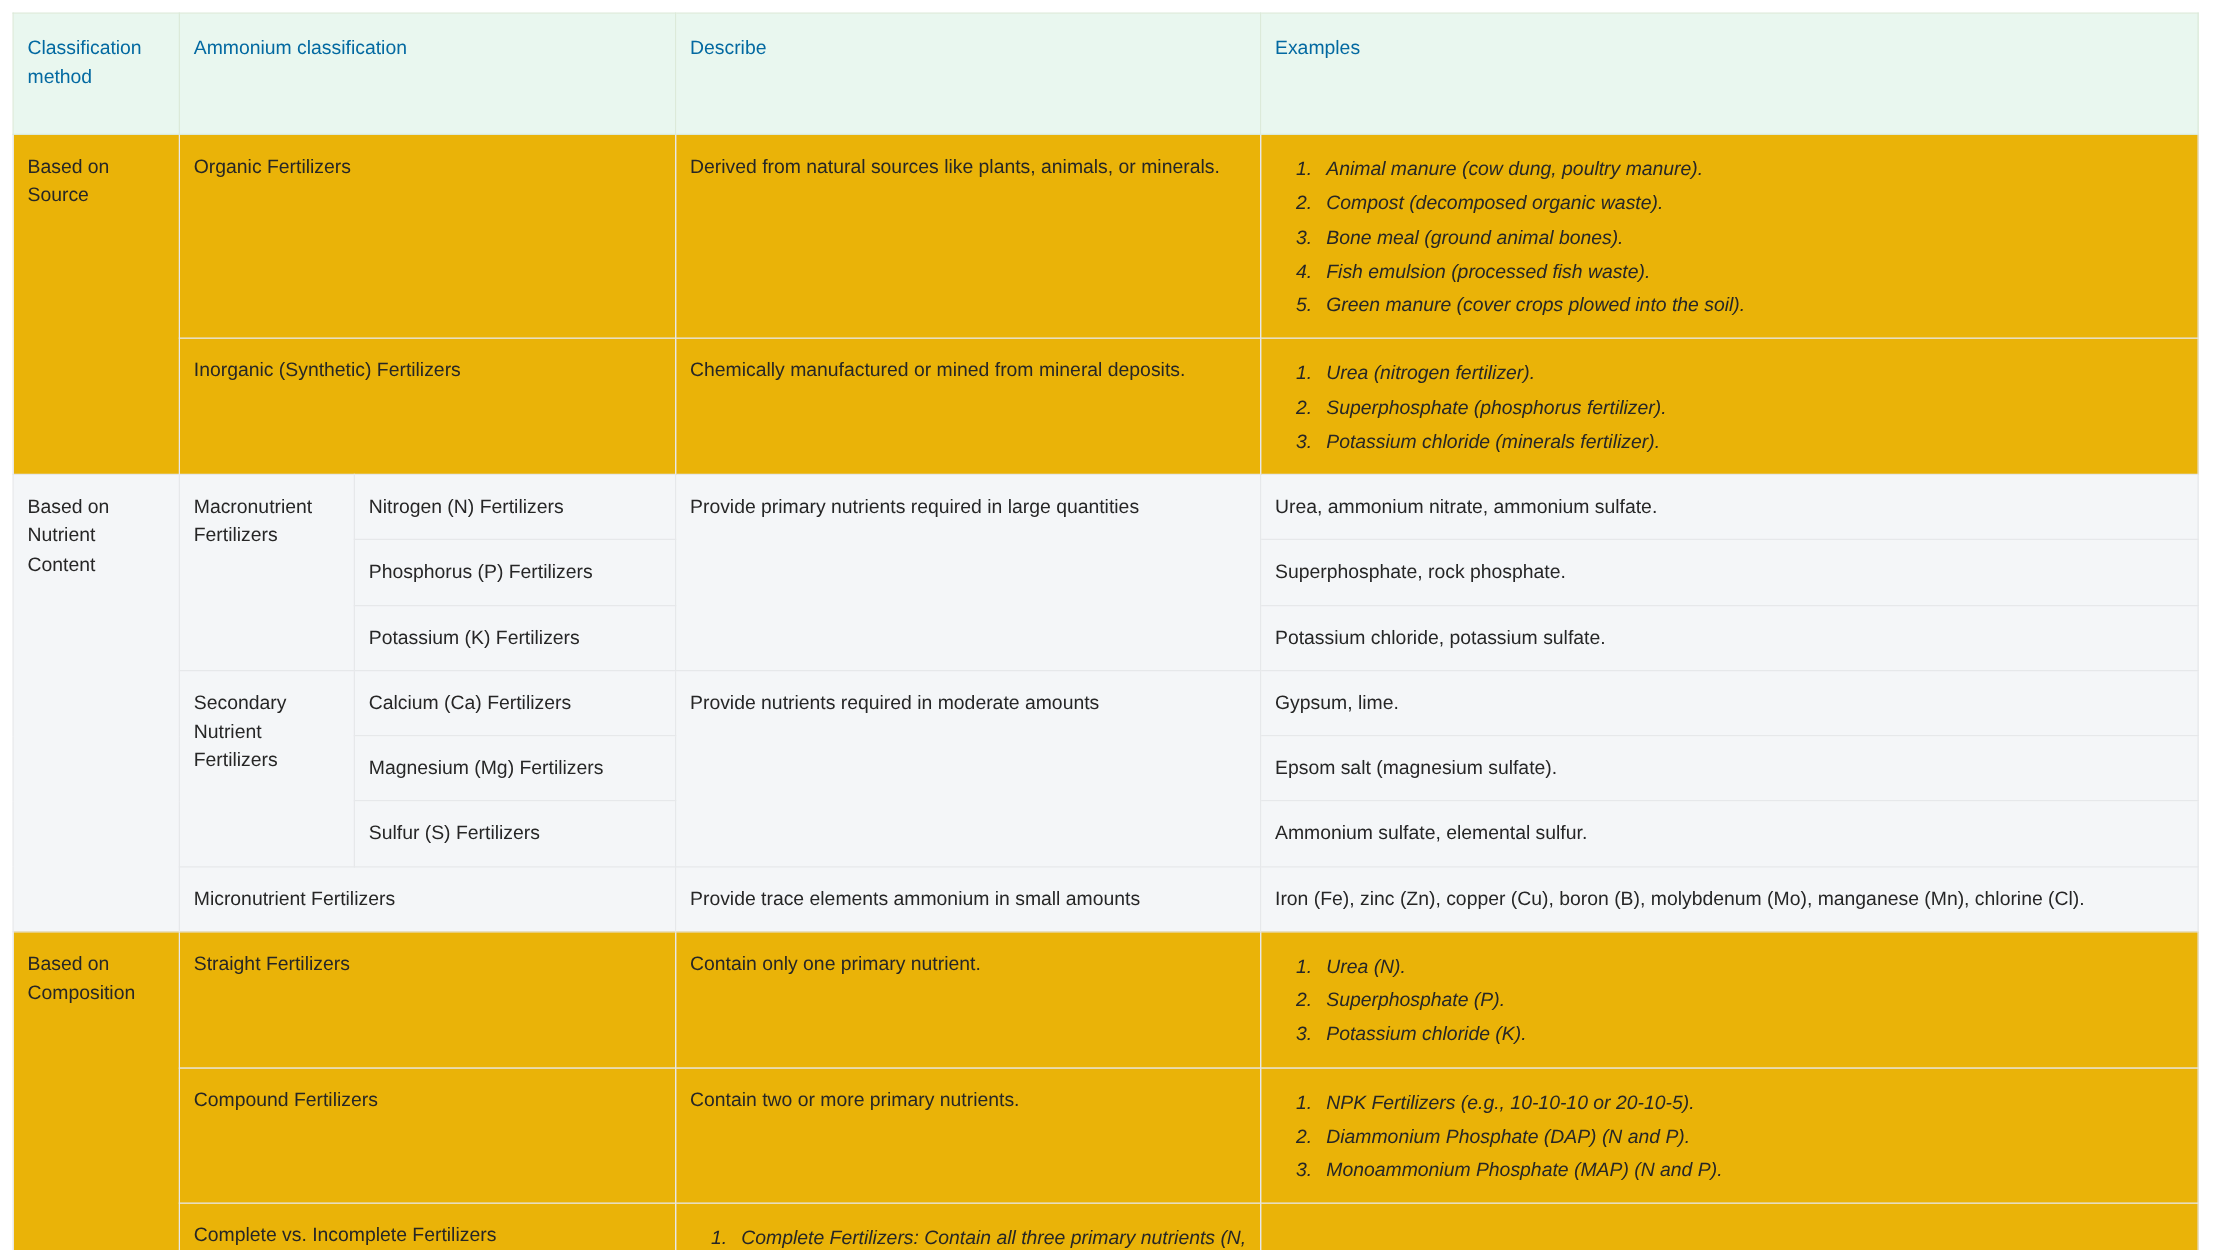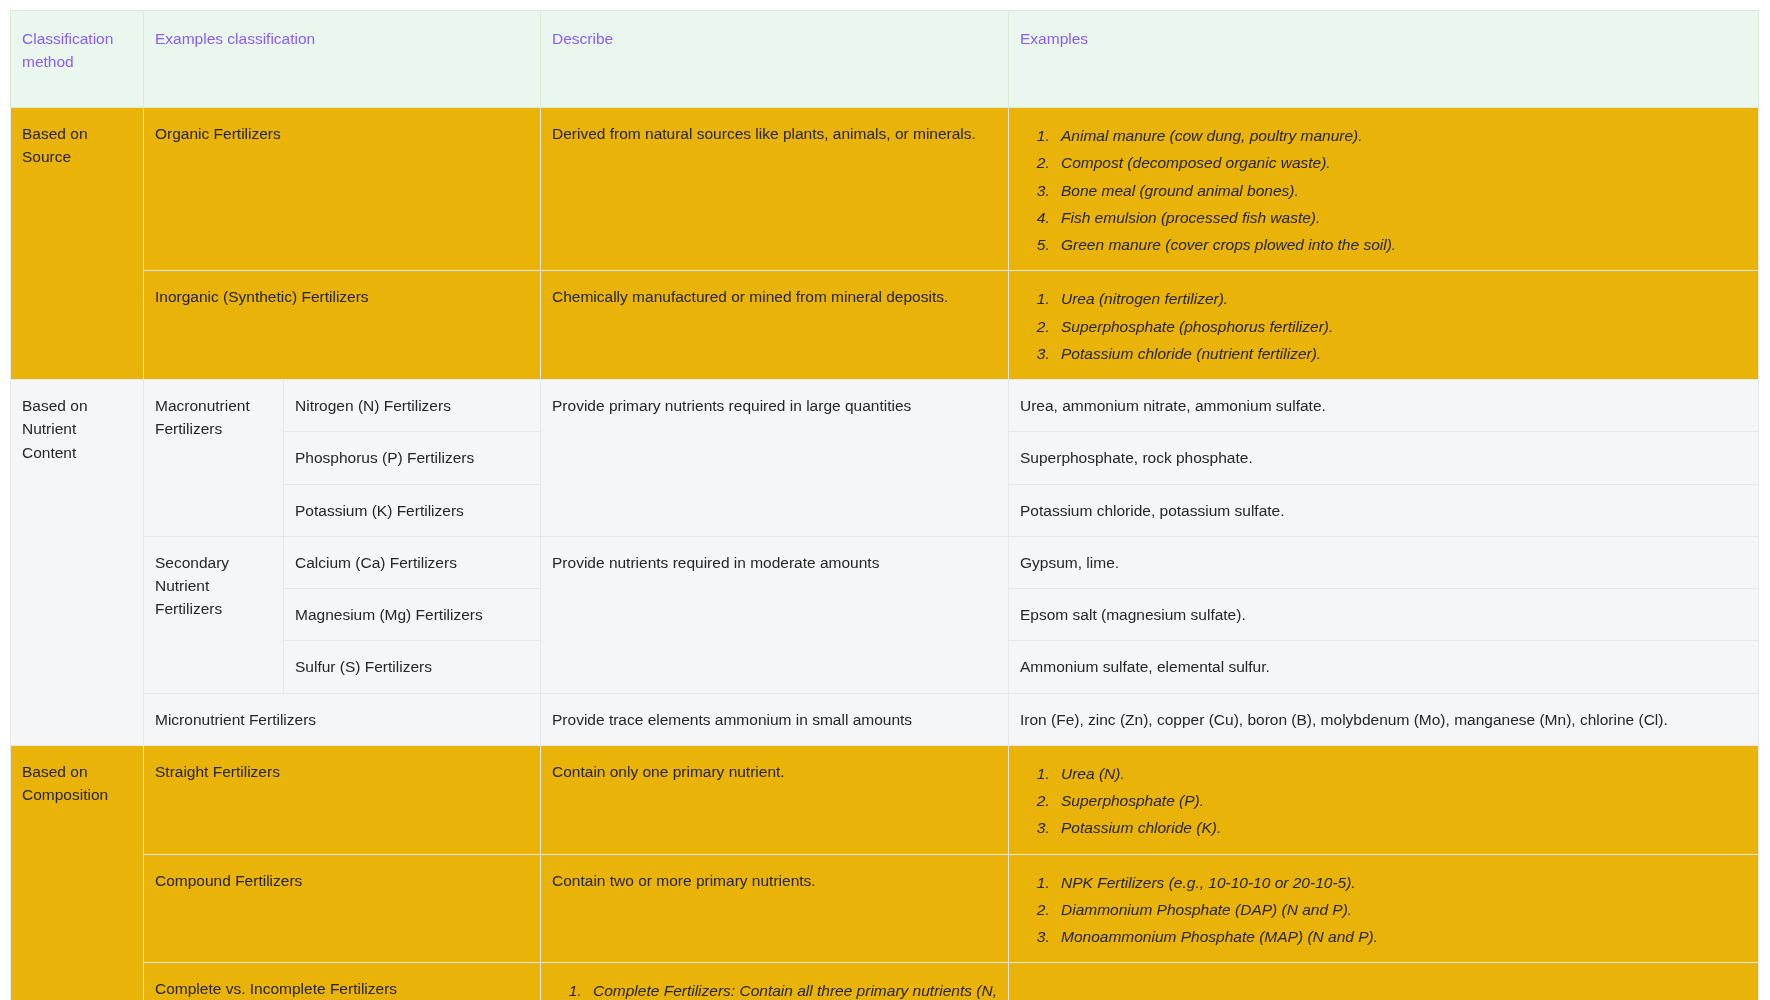--- a/index.html
+++ b/index.html
@@ -34,21 +34,21 @@
   table.cls th, table.cls td{
     border:1px solid #e6e8ea;
     vertical-align:top;
     text-align:left;
     font-weight:normal;
     padding:14px 10px 14px 11px;
   }
   table.cls thead th{
     background:#e9f7ef;
     border-color:#dcead9;
-    color:#8b5cf6;
+    color:#0369a1;
     height:66px;
     padding-top:16px;
   }
   tbody tr.band-a > td{background:#eab308;}
   tbody tr.band-b > td{background:#f4f6f8;}
 
   ol.items{
     margin:2px 0 0 0;
     padding-left:34px;
     list-style-position:outside;
@@ -69,21 +69,21 @@
   <colgroup>
     <col class="c-method">
         <col class="c-spec-a">
         <col class="c-spec-b">
         <col class="c-desc">
         <col class="c-ex">
   </colgroup>
   <thead>
     <tr>
       <th>Classification method</th>
-      <th colspan="2">Examples classification</th>
+      <th colspan="2">Ammonium classification</th>
       <th>Describe</th>
       <th>Examples</th>
     </tr>
   </thead>
   <tbody>
 
     <tr class="band-a">
       <td rowspan="2">Based on Source</td>
       <td colspan="2">Organic Fertilizers</td>
       <td>Derived from natural sources like plants, animals, or minerals.</td>
@@ -97,21 +97,21 @@
         </ol>
       </td>
     </tr>
     <tr class="band-a">
       <td colspan="2">Inorganic (Synthetic) Fertilizers</td>
       <td>Chemically manufactured or mined from mineral deposits.</td>
       <td>
         <ol class="items">
           <li>Urea (nitrogen fertilizer).</li>
           <li>Superphosphate (phosphorus fertilizer).</li>
-          <li>Potassium chloride (nutrient fertilizer).</li>
+          <li>Potassium chloride (minerals fertilizer).</li>
         </ol>
       </td>
     </tr>
 
     <tr class="band-b">
       <td rowspan="7">Based on Nutrient Content</td>
       <td rowspan="3">Macronutrient Fertilizers</td>
       <td class="tight">Nitrogen (N) Fertilizers</td>
       <td rowspan="3">Provide primary nutrients required in large quantities</td>
       <td class="tight">Urea, ammonium nitrate, ammonium sulfate.</td>

